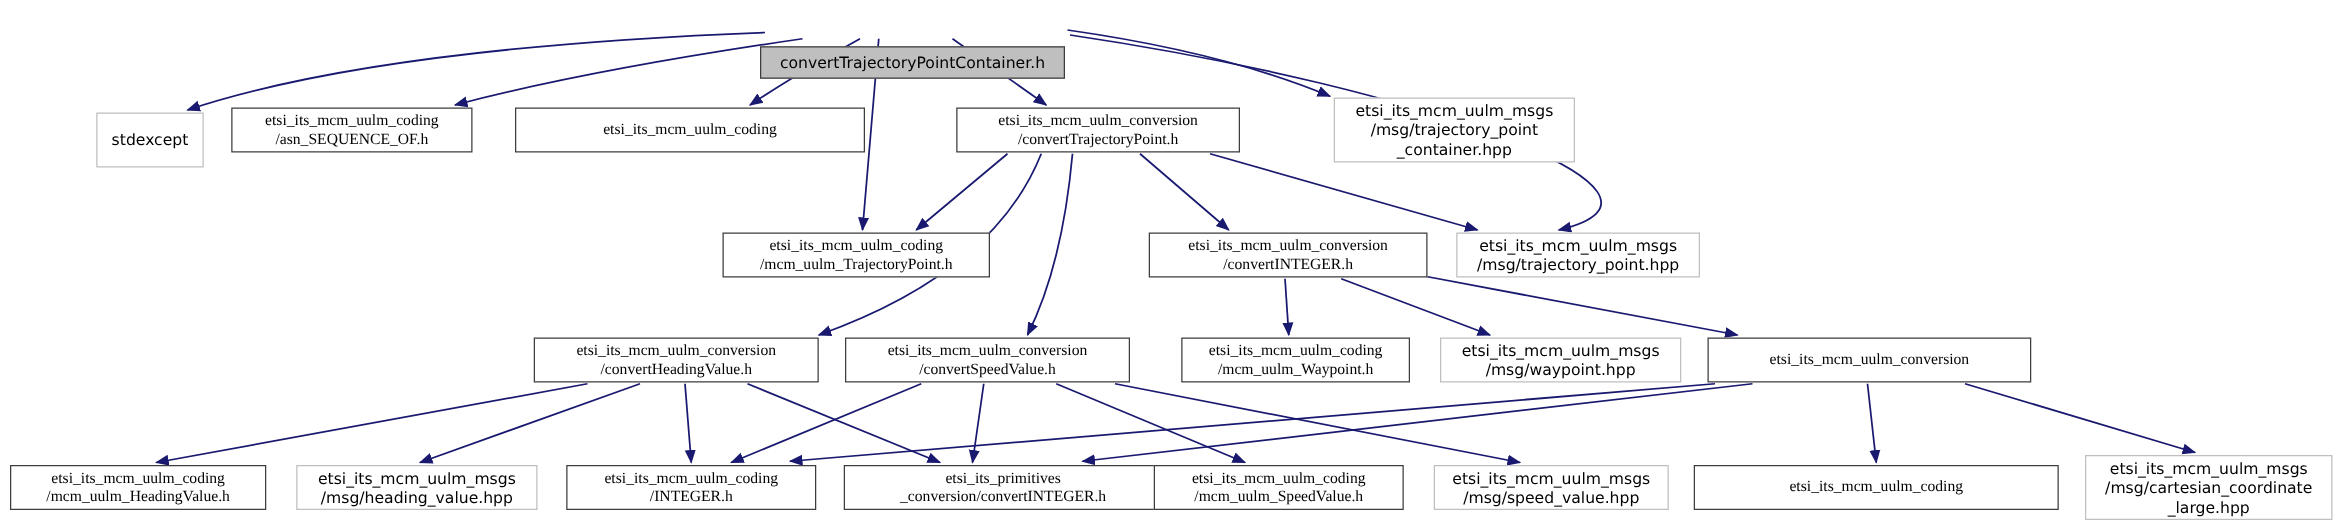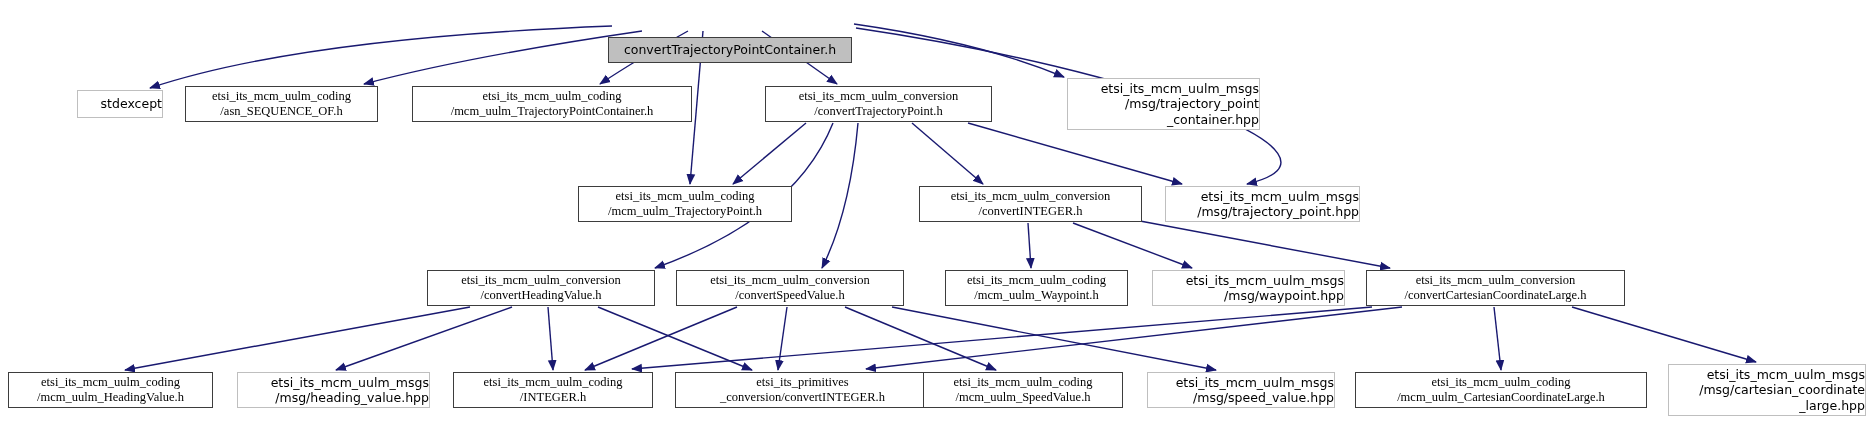--- a/index.html
+++ b/index.html
@@ -18,21 +18,21 @@
     background:#ffffff;
     box-sizing:border-box;
     text-align:center;
     color:#000000;
     font-size:12.5px;
     line-height:1.22;
     white-space:nowrap;
   }
   .node.main{background:#bfbfbf;border:1.7px solid #3d3d3d;}
   .node.internal{border:1.5px solid #3d3d3d;font-family:Liberation Serif, serif;}
-  .node.external{border:1.4px solid #bfbfbf;align-items:flex-end;}
+  .node.external{border:1.4px solid #bfbfbf;}
   .nline{pointer-events:none;}
 </style>
 </head>
 <body>
 
 <div id="stage">
   <svg id="edges" width="1871" height="424" viewBox="0 0 1871 424">
     <defs>
       <marker id="arrow" markerWidth="12" markerHeight="10" refX="10" refY="5" orient="auto" markerUnits="userSpaceOnUse">
         <path d="M0,0.6 L11,5 L0,9.4 z" fill="#191970"></path>
@@ -65,30 +65,29 @@
         <path d="M1372,307 L632,369" fill="none" stroke="#191970" stroke-width="1.4" marker-end="url(#arrow)"></path>
         <path d="M1402,307 L866,369" fill="none" stroke="#191970" stroke-width="1.4" marker-end="url(#arrow)"></path>
         <path d="M1494,307 L1501,370" fill="none" stroke="#191970" stroke-width="1.4" marker-end="url(#arrow)"></path>
         <path d="M1572,307 L1756,362" fill="none" stroke="#191970" stroke-width="1.4" marker-end="url(#arrow)"></path>
       </g>
   </svg>
   <div id="nodes">
       <div class="node main" style="left: 608px; top: 5px; width: 244px; height: 26px; margin-top: 32px;">
         <div class="nline">convertTrajectoryPointContainer.h</div>
       </div>
-      <div class="node external" style="left: 77px; top: 90px; width: 86px; height: 28px;">
+      <div class="node external" style="left: 77px; top: 90px; width: 86px; height: 44px;">
         <div class="nline">stdexcept</div>
       </div>
       <div class="node internal" style="left: 185px; top: 86px; width: 193px; height: 36px;">
         <div class="nline">etsi_its_mcm_uulm_coding</div>
         <div class="nline">/asn_SEQUENCE_OF.h</div>
       </div>
       <div class="node internal" style="left: 412px; top: 86px; width: 280px; height: 36px;">
         <div class="nline">etsi_its_mcm_uulm_coding</div>
-        <div class="nline">/mcm_uulm_TrajectoryPointContainer.h</div>
       </div>
       <div class="node internal" style="left: 765px; top: 86px; width: 227px; height: 36px;">
         <div class="nline">etsi_its_mcm_uulm_conversion</div>
         <div class="nline">/convertTrajectoryPoint.h</div>
       </div>
       <div class="node external" style="left: 1067px; top: 78px; width: 193px; height: 52px;">
         <div class="nline">etsi_its_mcm_uulm_msgs</div>
         <div class="nline">/msg/trajectory_point</div>
         <div class="nline">_container.hpp</div>
       </div>
@@ -115,21 +114,20 @@
       <div class="node internal" style="left: 945px; top: 270px; width: 183px; height: 36px;">
         <div class="nline">etsi_its_mcm_uulm_coding</div>
         <div class="nline">/mcm_uulm_Waypoint.h</div>
       </div>
       <div class="node external" style="left: 1152px; top: 270px; width: 193px; height: 36px;">
         <div class="nline">etsi_its_mcm_uulm_msgs</div>
         <div class="nline">/msg/waypoint.hpp</div>
       </div>
       <div class="node internal" style="left: 1366px; top: 270px; width: 259px; height: 36px;">
         <div class="nline">etsi_its_mcm_uulm_conversion</div>
-        <div class="nline">/convertCartesianCoordinateLarge.h</div>
       </div>
       <div class="node internal" style="left: 8px; top: 372px; width: 205px; height: 36px;">
         <div class="nline">etsi_its_mcm_uulm_coding</div>
         <div class="nline">/mcm_uulm_HeadingValue.h</div>
       </div>
       <div class="node external" style="left: 237px; top: 372px; width: 193px; height: 36px;">
         <div class="nline">etsi_its_mcm_uulm_msgs</div>
         <div class="nline">/msg/heading_value.hpp</div>
       </div>
       <div class="node internal" style="left: 453px; top: 372px; width: 200px; height: 36px;">
@@ -143,21 +141,20 @@
       <div class="node internal" style="left: 923px; top: 372px; width: 200px; height: 36px;">
         <div class="nline">etsi_its_mcm_uulm_coding</div>
         <div class="nline">/mcm_uulm_SpeedValue.h</div>
       </div>
       <div class="node external" style="left: 1147px; top: 372px; width: 188px; height: 36px;">
         <div class="nline">etsi_its_mcm_uulm_msgs</div>
         <div class="nline">/msg/speed_value.hpp</div>
       </div>
       <div class="node internal" style="left: 1355px; top: 372px; width: 292px; height: 36px;">
         <div class="nline">etsi_its_mcm_uulm_coding</div>
-        <div class="nline">/mcm_uulm_CartesianCoordinateLarge.h</div>
       </div>
       <div class="node external" style="left: 1668px; top: 364px; width: 198px; height: 52px;">
         <div class="nline">etsi_its_mcm_uulm_msgs</div>
         <div class="nline">/msg/cartesian_coordinate</div>
         <div class="nline">_large.hpp</div>
       </div>
     </div>
 </div>
 
 </body></html>

